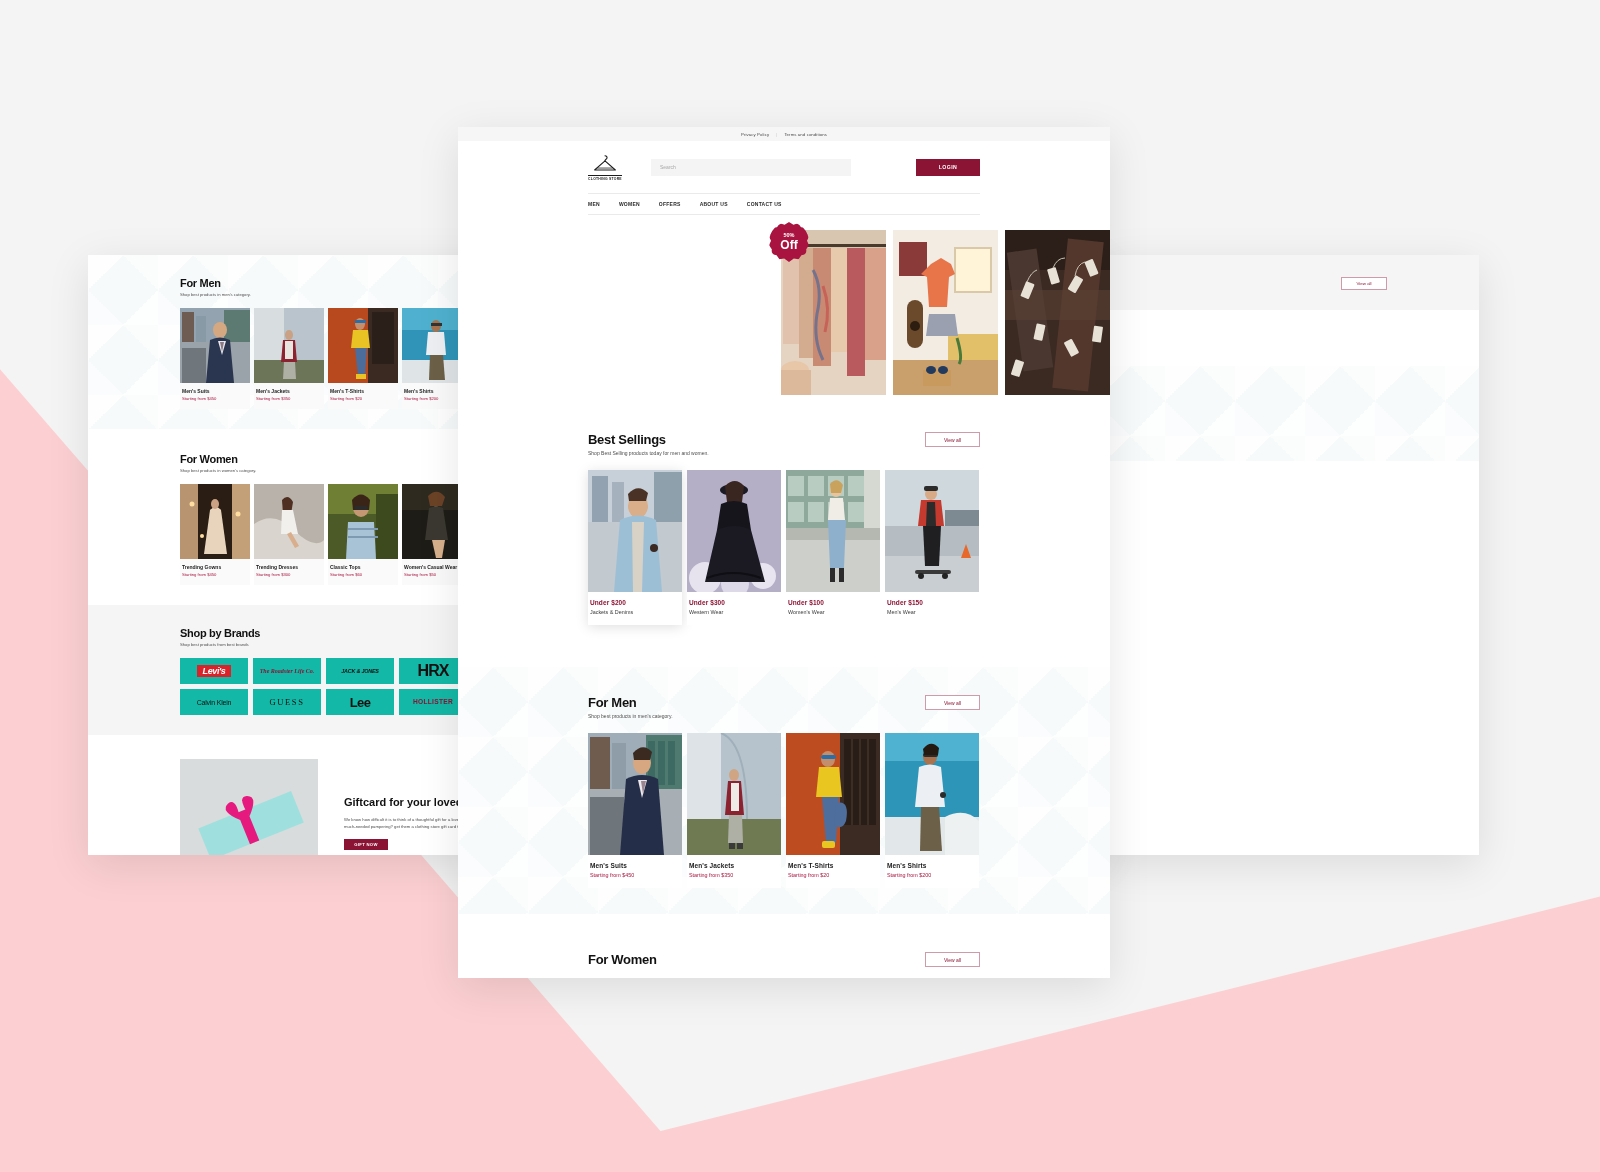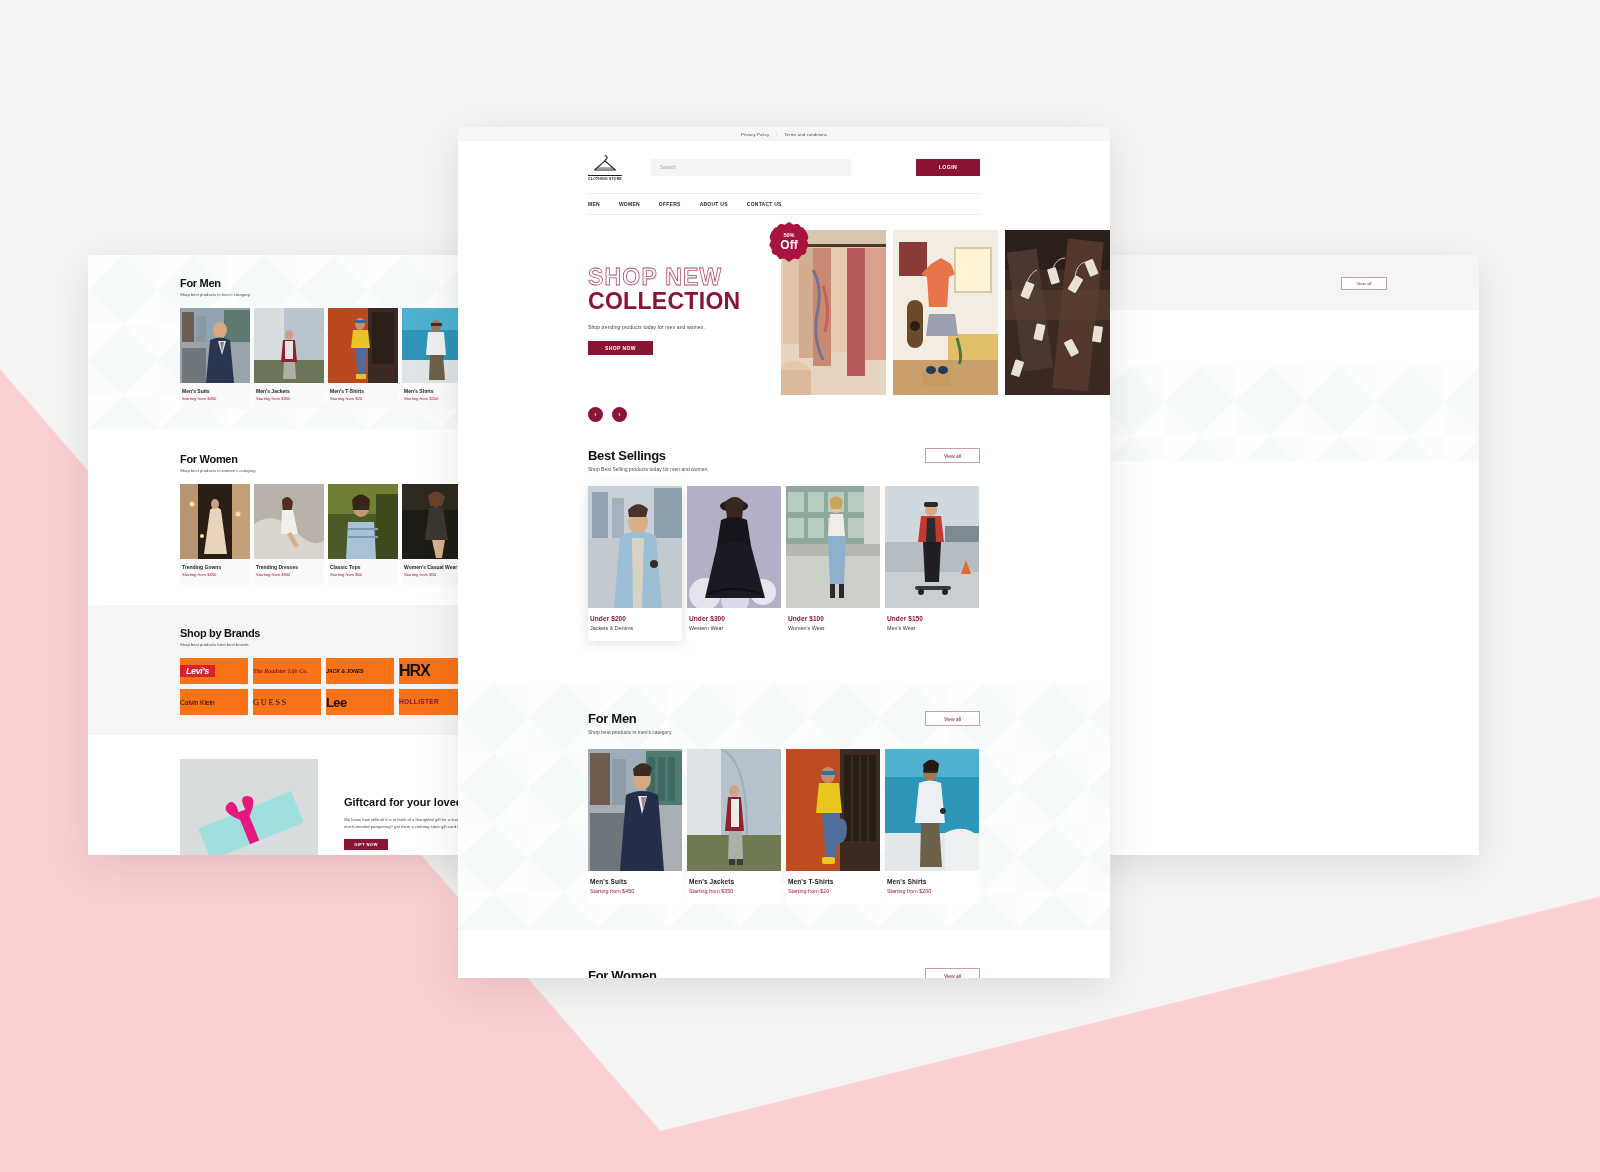--- a/index.html
+++ b/index.html
@@ -149,22 +149,22 @@
   }
   .cards2 { display:flex; gap:4px; margin-top:11px; }
   .card2 { width:70px; }
   .card2 .ph { width:70px; height:75px; overflow:hidden; }
   .card2 .meta { padding:5px 2px 8px 2px; background:#fafafa; }
   .card2 .t1 { font-size:5px; font-weight:600; color:#1b1b1b; }
   .card2 .t2 { font-size:4.2px; color:#a8143f; margin-top:2px; }
 
   .brandgrid { display:flex; flex-wrap:wrap; gap:5px; margin-top:11px; width:290px; }
   .brandbox {
-    width:68px; height:26px; background:#f97316; display:flex;
-    align-items:center; justify-content:flex-start; overflow:hidden;
+    width:68px; height:26px; background:#14b8a6; display:flex;
+    align-items:center; justify-content:center; overflow:hidden;
   }
   .bL { background:#d9222a; color:#fff; font-weight:800; font-style:italic;
         font-size:9px; padding:1px 6px; letter-spacing:-.4px; }
   .bR { color:#8b1435; font-weight:700; font-size:6px; text-align:center;
         line-height:1.05; font-family:"Liberation Serif", serif; font-style:italic; }
   .bJ { font-weight:800; font-style:italic; font-size:5.4px; letter-spacing:-.2px; color:#111; }
   .bH { font-weight:800; font-size:16px; letter-spacing:-1px; color:#111; }
   .bC { font-size:7px; color:#111; letter-spacing:-.2px; }
   .bG { font-size:8.5px; letter-spacing:1.6px; color:#111;
         font-family:"Liberation Serif", serif; }
@@ -507,34 +507,20 @@
 
     <div class="navrow">
       <span class="nav-item">MEN</span>
       <span class="nav-item">WOMEN</span>
       <span class="nav-item">OFFERS</span>
       <span class="nav-item">ABOUT US</span>
       <span class="nav-item">CONTACT US</span>
     </div>
 
     <div class="hero">
-      <div class="hero-copy">
-        <div class="hero-out">SHOP NEW</div>
-        <div class="hero-solid">COLLECTION</div>
-        <div class="hero-sub">Shop trending products today for men and women.</div>
-        <div class="shop-now">SHOP NOW</div>
-        <div class="arrows">
-          <div class="arrow">
-              <span>‹</span>
-            </div>
-          <div class="arrow">
-              <span>›</span>
-            </div>
-        </div>
-      </div>
       <div class="hero-slides">
         <div class="badge">
           <span class="b1">50%</span>
           <span class="b2">Off</span>
         </div>
         <div class="slide">
           <svg viewBox="0 0 105 165" preserveAspectRatio="none" width="105" height="165">
             <rect width="105" height="165" fill="#e5d4c2"></rect>
             <rect x="0" y="0" width="105" height="18" fill="#d8c6b0"></rect>
             <rect x="0" y="14" width="105" height="3" fill="#4a3a2c"></rect>
@@ -590,21 +576,21 @@
             <g stroke="#c9c2b4" stroke-width="1" fill="none">
               <path d="M22 52 q4 -10 10 -12"></path>
               <path d="M48 38 q4 -10 12 -10"></path>
               <path d="M70 46 q2 -12 10 -14"></path>
             </g>
           </svg>
         </div>
       </div>
     </div>
 
-    <div style="margin-top:38px;">
+    <div style="margin-top:22px;">
       <div class="sec">
         <div class="sec-head">
           <div>
             <div class="sec-title">Best Sellings</div>
             <div class="sec-sub">Shop Best Selling products today for men and women.</div>
           </div>
           <div class="viewall">View all</div>
         </div>
         <div class="cards">
 

